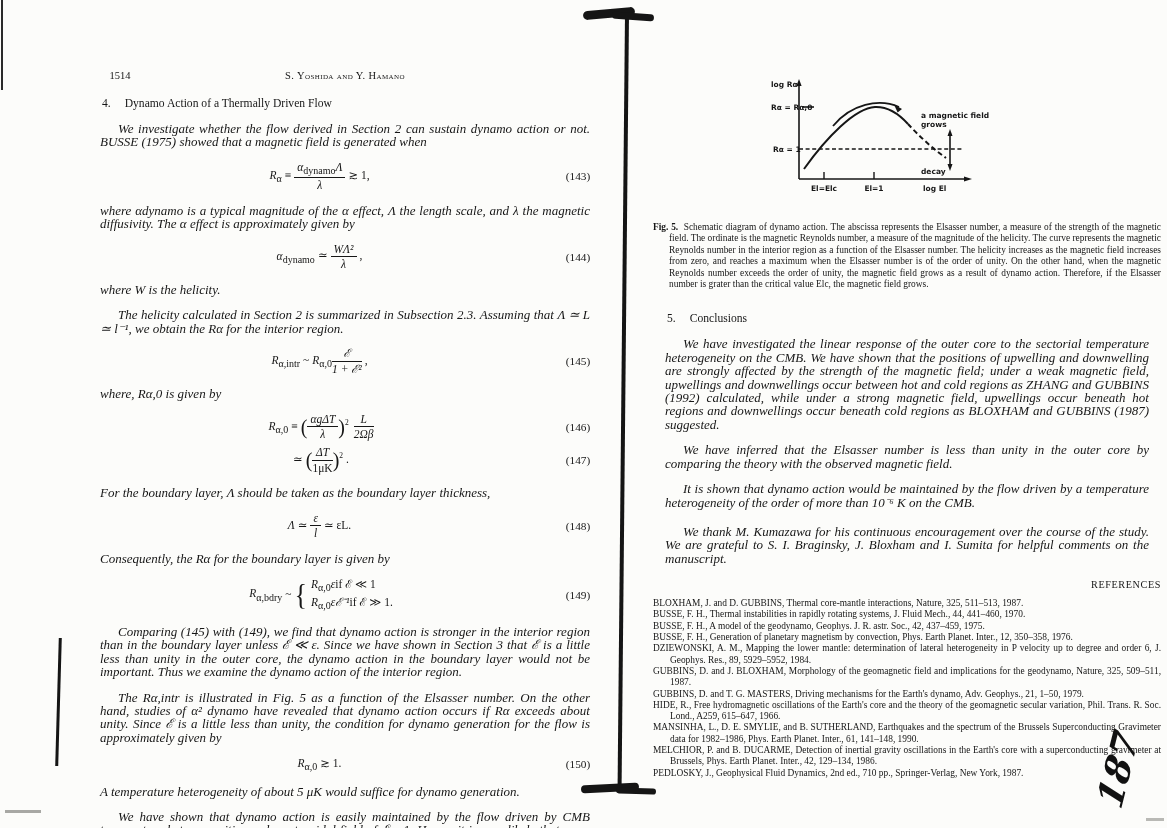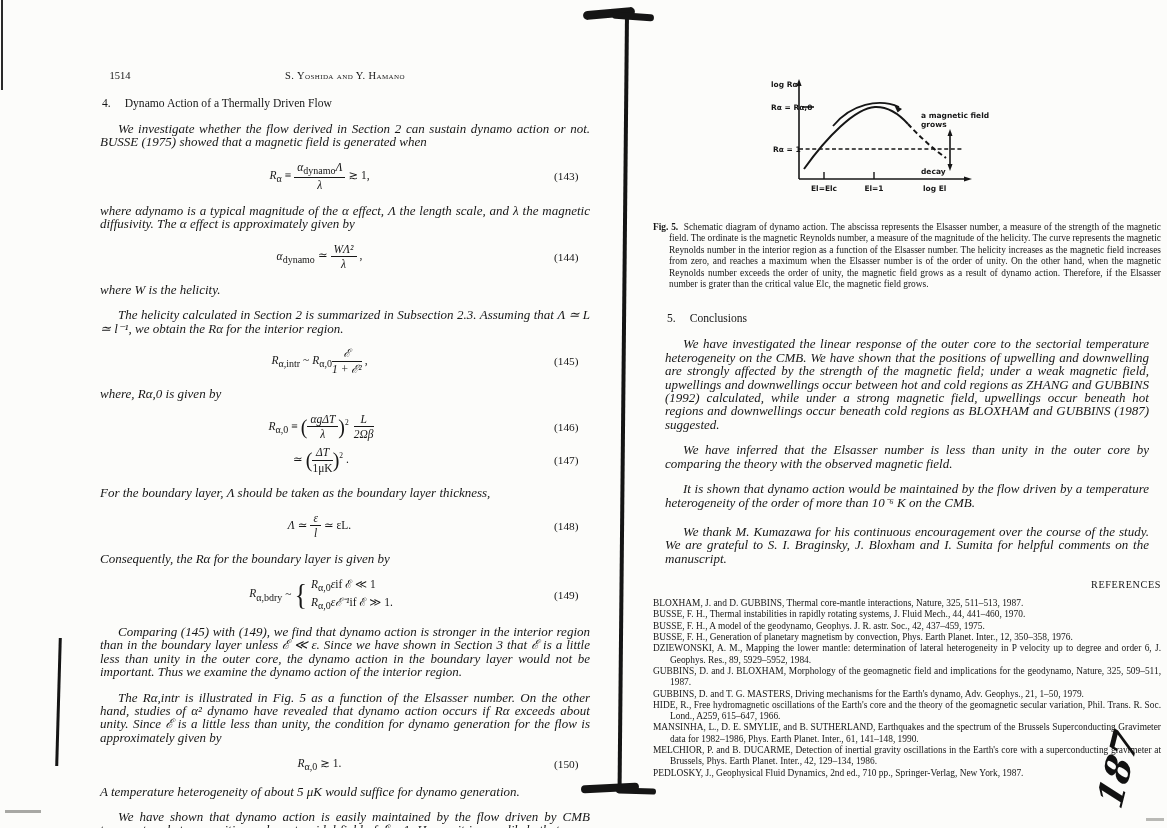--- a/index.html
+++ b/index.html
@@ -20,21 +20,21 @@
 
   .sec-heading { margin:16px 0 10px 14px; font-weight:normal; font-size:11.6px; }
   .sec-heading .num { margin-right:14px; }
 
   .body-txt { font-size:13px; line-height:13.4px; text-align:justify; margin:12px;font-style:italic; }
   .indent { text-indent:18px; }
 
   
   .eqrow { display:flex; align-items:center; margin:5px 0; font-size:11.5px; }
   .eqbody { flex:1; text-align:center; }
-  .eqnum { width:48px; text-align:left; font-size:11.3px; }
+  .eqnum { width:48px; text-align:center; font-size:11.3px; }
   .eqbody i { font-style:italic; }
   .rel { font-style:normal; padding:0 3px; }
   sub { font-size:10px; }
   sup { font-size:7.5px; }
   .frac { display:inline-block; vertical-align:middle; text-align:center; line-height:1.1; }
   .frac .top { display:block; border-bottom:1px solid #161616; padding:0 3px 1px; }
   .frac .bot { display:block; padding-top:1px; }
   .bigp { font-size:20px; font-style:normal; vertical-align:middle; line-height:1; }
   .brace { font-size:26px; font-style:normal; vertical-align:middle; line-height:1; transform:scaleY(1.1); display:inline-block; }
   .cases { display:inline-block; vertical-align:middle; text-align:left; margin-left:4px; line-height:1.25; }

